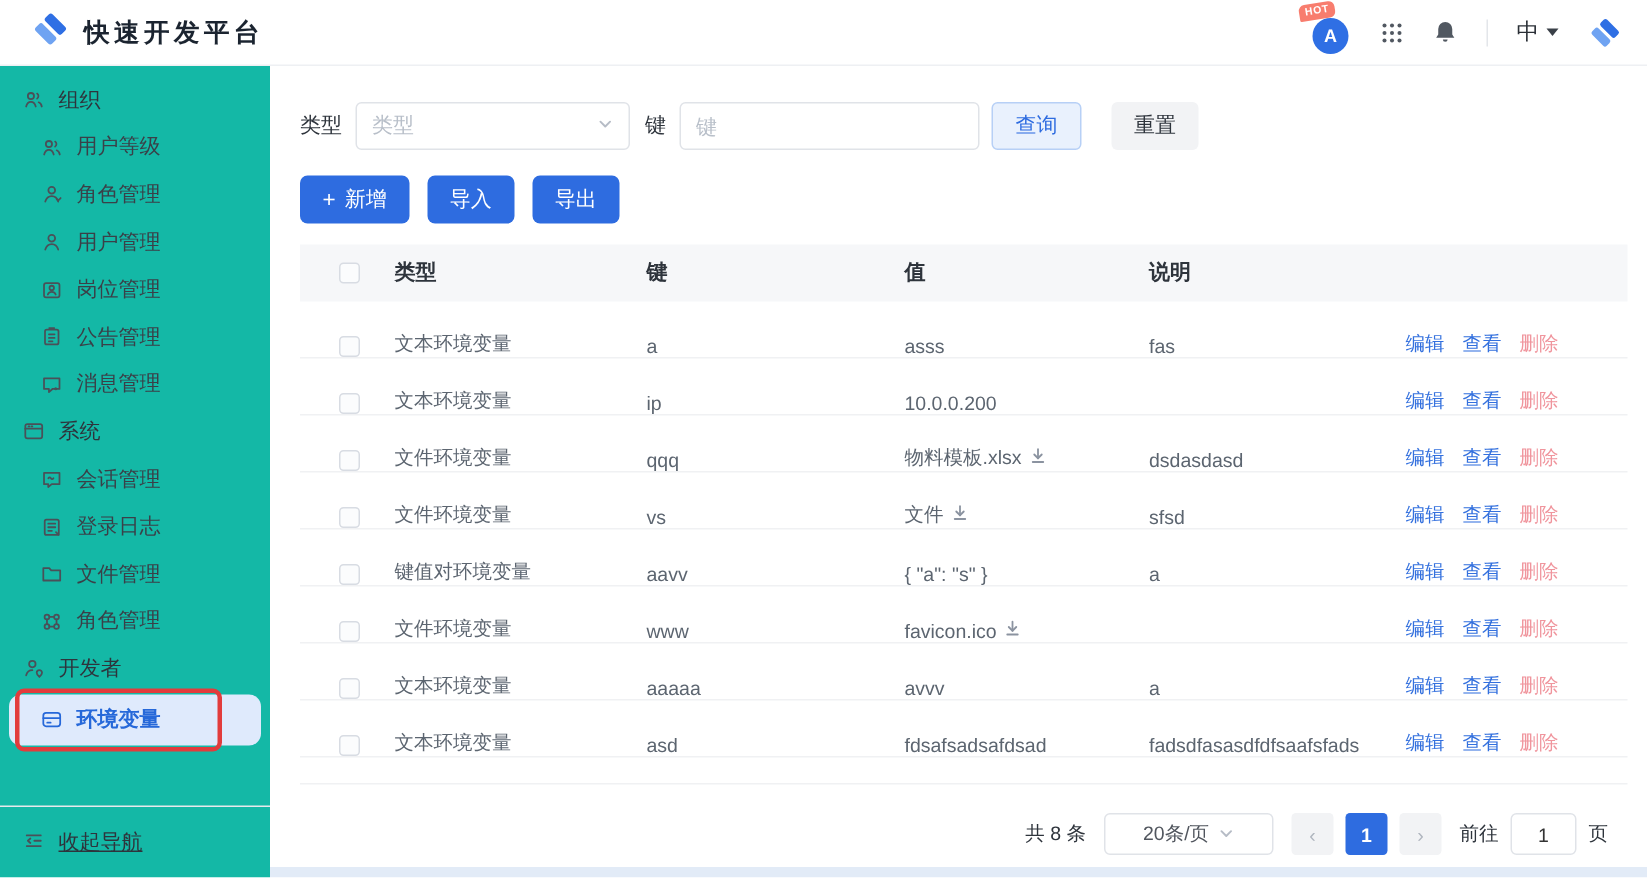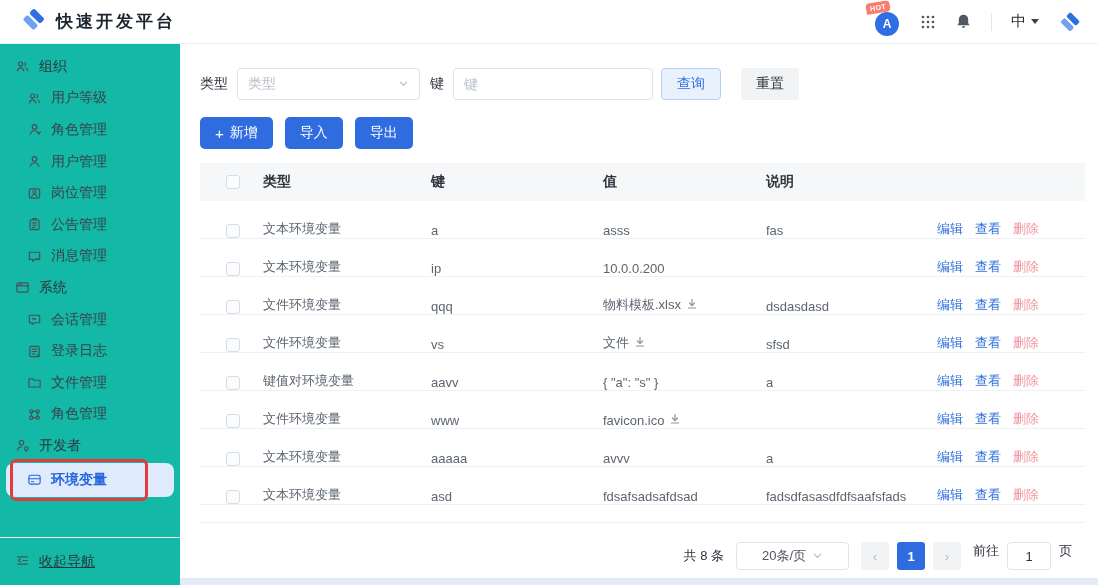--- a/index.html
+++ b/index.html
@@ -78,21 +78,21 @@
 
   
   .pagination { display:flex; align-items:center; justify-content:flex-end; gap:12px; margin-top:19px;
     font-size:13px; color:#2e343c; padding-right:8px; }
   .page-size { width:113px; height:28px; border:1px solid #e0e3e8; border-radius:4px; background:#fff;
     display:flex; align-items:center; justify-content:space-between; padding:0 25px; cursor:pointer; font-size:13px; color:#51565e; }
   .pager { display:flex; align-items:center; gap:8px; }
   .page-btn { min-width:28px; height:28px; background:#f2f3f5; border-radius:3px; display:flex;
     align-items:center; justify-content:center; color:#b0b6bf; font-size:13px; cursor:pointer; }
   .page-btn.current { background:#2e6ce0; color:#fff; font-weight:bold; }
-  .goto { display:flex; gap:8px; }
+  .goto { display:flex; align-items:center; gap:8px; }
   .goto-input { width:44px; height:28px; border:1px solid #e0e3e8; border-radius:4px; text-align:center;
     font-size:13px; color:#333; outline:none; }
   .bottom-scrollbar { position:absolute; left:180px; right:0; bottom:0; height:7px; background:#e2ebf7; }
 </style>
 </head>
 <body>
 
 <div class="topbar">
   <div class="brand">
     <span class="icon" id="logo-slot"><svg width="27" height="27" viewBox="0 0 28 28">

